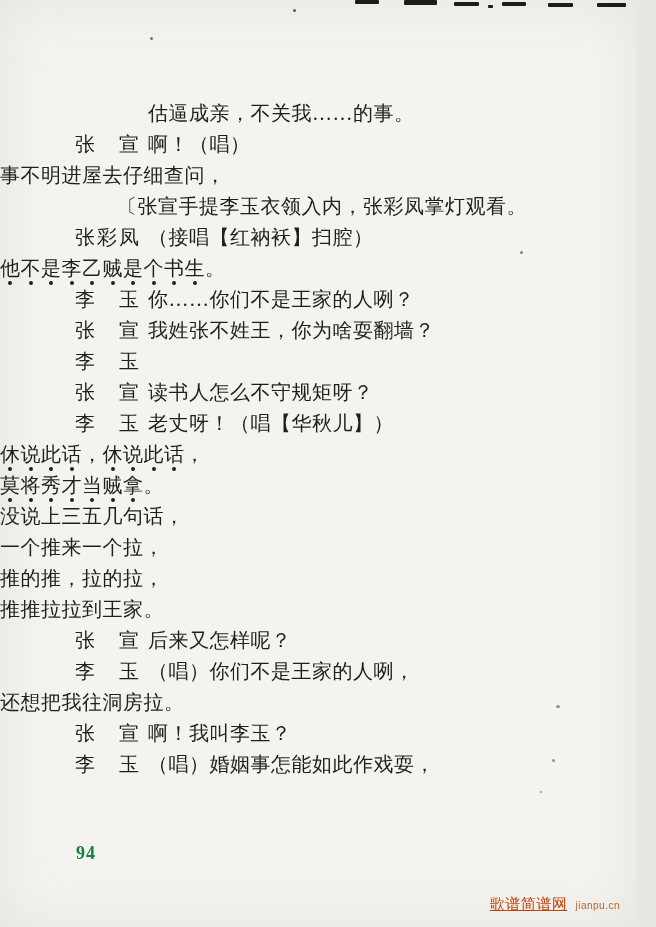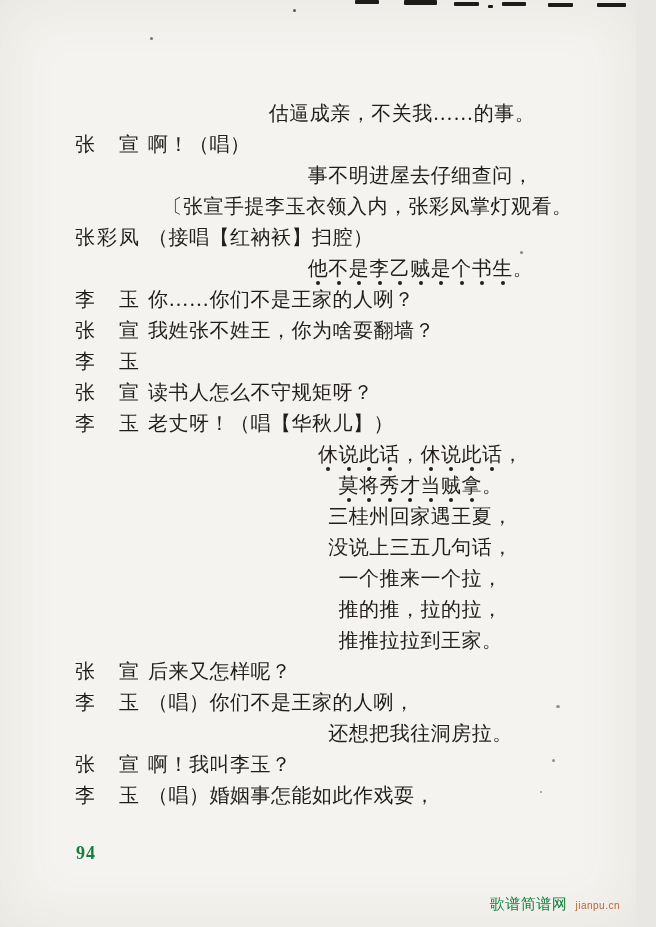--- a/index.html
+++ b/index.html
@@ -4,38 +4,37 @@
 <style>
   html,body{margin:0;padding:0;background:#e8e7e3;}
   .page{
     position:relative;
     width:636px;height:927px;
     background:#f4f3ef;
     font-family:"Liberation Serif","DejaVu Serif",serif;
     color:#211e1b;
     overflow:hidden;
     box-shadow:inset 0 0 60px rgba(120,110,95,0.10);
-    text-align:center;
   }
   
   .dash{position:absolute;background:#1d1c1a;border-radius:1px;}
   .speck{position:absolute;border-radius:50%;}
   
   .script-body{position:absolute;left:0;top:100px;width:656px;}
   .line{
     height:31px;
     line-height:27px;
     font-size:20px;
     white-space:nowrap;
     letter-spacing:0.5px;
   }
   .line.dialogue{padding-left:75px;display:flex;align-items:baseline;}
   .line.continuation{padding-left:148px;}
-  .line.lyric{padding-left:185px;}
-  .line.stage{padding-left:79px;}
+  .line.lyric{}
+  .line.stage{padding-left:117px;}
   .speaker{
     display:inline-flex;
     width:64px;
     justify-content:space-between;
     margin-right:9px;
     flex:0 0 auto;
     letter-spacing:0;
   }
   .text{display:inline-block;}
   
@@ -52,21 +51,21 @@
     font-size:18px;font-weight:bold;
     color:#15803d;
     letter-spacing:1px;
   }
   .watermark{
     position:absolute;right:16px;top:895px;
     font-size:15px;
     letter-spacing:0.5px;
     white-space:nowrap;
   }
-  .watermark .wm-name{color:#15803d;}
+  .watermark .wm-name{color:#c2410c;text-decoration:underline;}
   .watermark .wm-url{
     color:#c4602f;
     font-family:"Liberation Sans","DejaVu Sans",sans-serif;
     font-size:10px;
     margin-left:4px;
   }
 </style>
 </head>
 <body>
 
@@ -137,21 +136,20 @@
       </div>
       <div class="line dialogue">
         <span class="speaker">
           <span>李</span>
           <span>玉</span>
         </span>
         <span class="text">老丈呀！（唱【华秋儿】）</span>
       </div>
       <div class="line lyric"><span class="text"><span class="em-char">休</span><span class="em-char">说</span><span class="em-char">此</span><span class="em-char">话</span>，<span class="em-char">休</span><span class="em-char">说</span><span class="em-char">此</span><span class="em-char">话</span>，</span></div>
       <div class="line lyric"><span class="text"><span class="em-char">莫</span><span class="em-char">将</span><span class="em-char">秀</span><span class="em-char">才</span><span class="em-char">当</span><span class="em-char">贼</span><span class="em-char">拿</span>。</span></div>
-      <div class="line lyric"><span class="text">三桂州回家遇王夏，</span></div>
       <div class="line lyric"><span class="text">没说上三五几句话，</span></div>
       <div class="line lyric"><span class="text">一个推来一个拉，</span></div>
       <div class="line lyric"><span class="text">推的推，拉的拉，</span></div>
       <div class="line lyric"><span class="text">推推拉拉到王家。</span></div>
       <div class="line dialogue">
         <span class="speaker">
           <span>张</span>
           <span>宣</span>
         </span>
         <span class="text">后来又怎样呢？</span>

